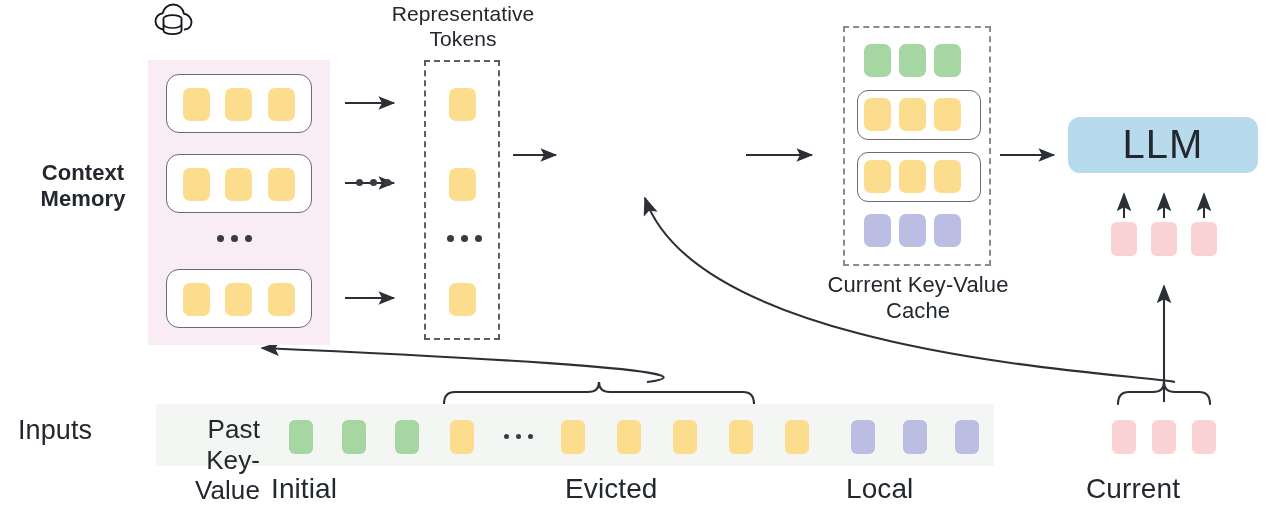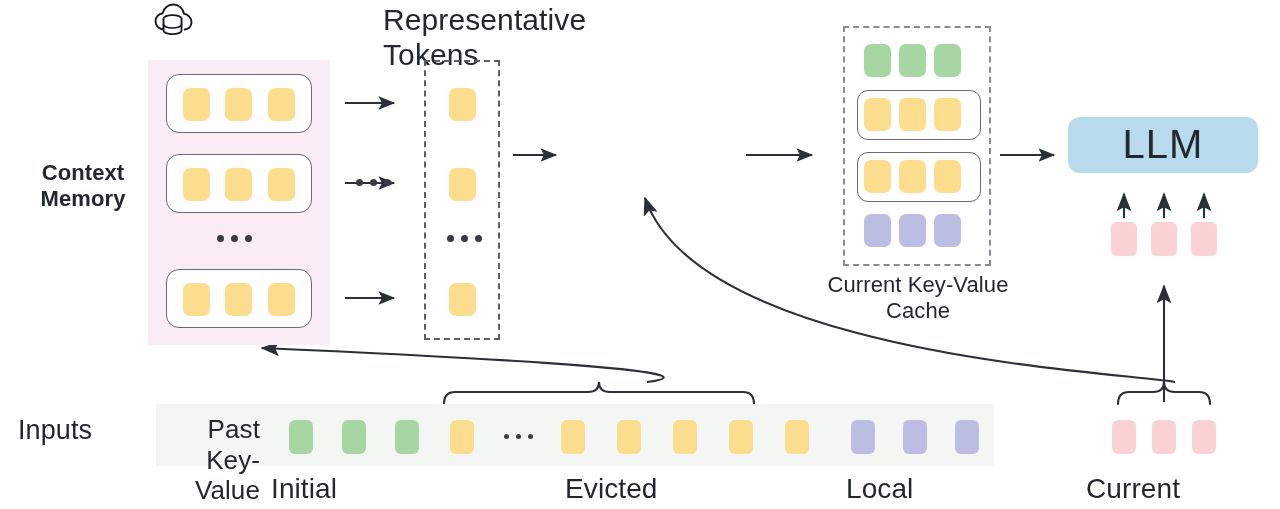--- a/index.html
+++ b/index.html
@@ -76,21 +76,21 @@
   }
   .dots i{
     display:block;width:5px;height:5px;border-radius:50%;
     background:#3a3a42;
   }
   .dots.big i{width:7px;height:7px;}
 
   
   #rep-tokens-title{
     left:383px; top:2px; width:160px;
-    font-size:30px; text-align:left;
+    font-size:21px; text-align:center;
   }
   #rep-tokens-box{
     left:424px; top:60px; width:76px; height:280px;
     border:2px dashed #5d5d66;
     box-sizing:border-box;
   }
   #rep-tokens-box .tok{position:absolute; left:23px;}
 
   
   #lookup-box{

